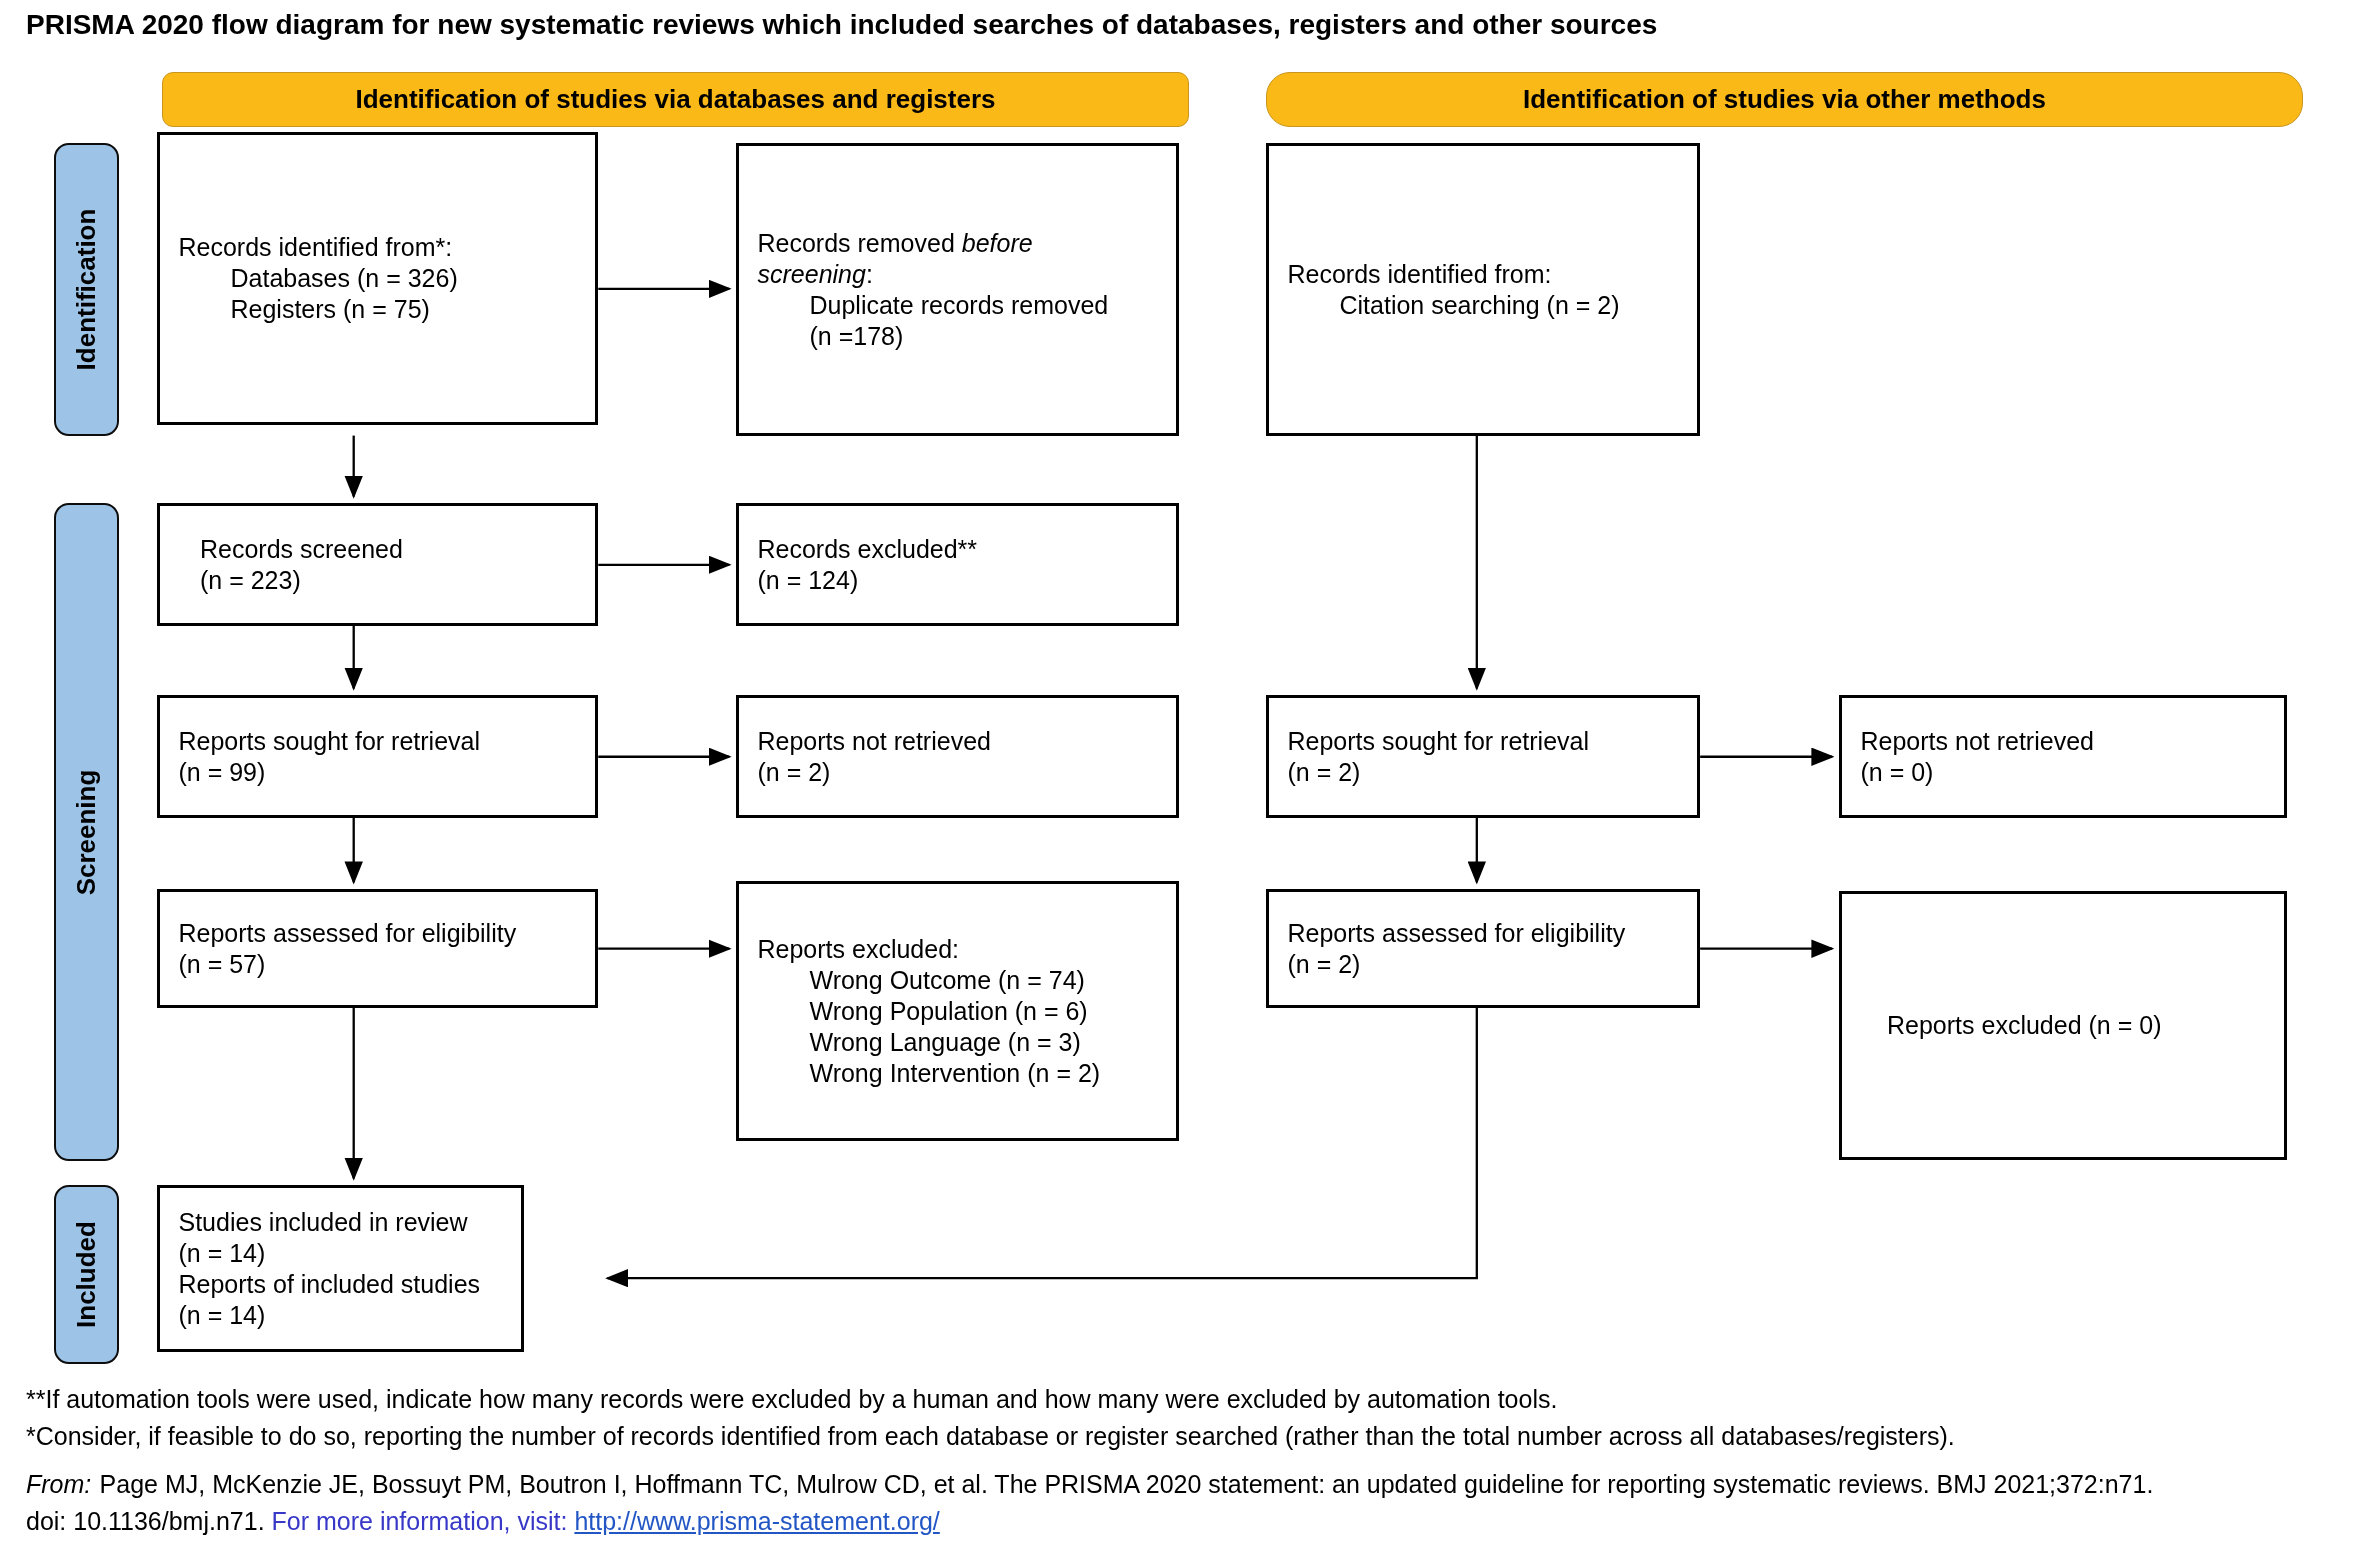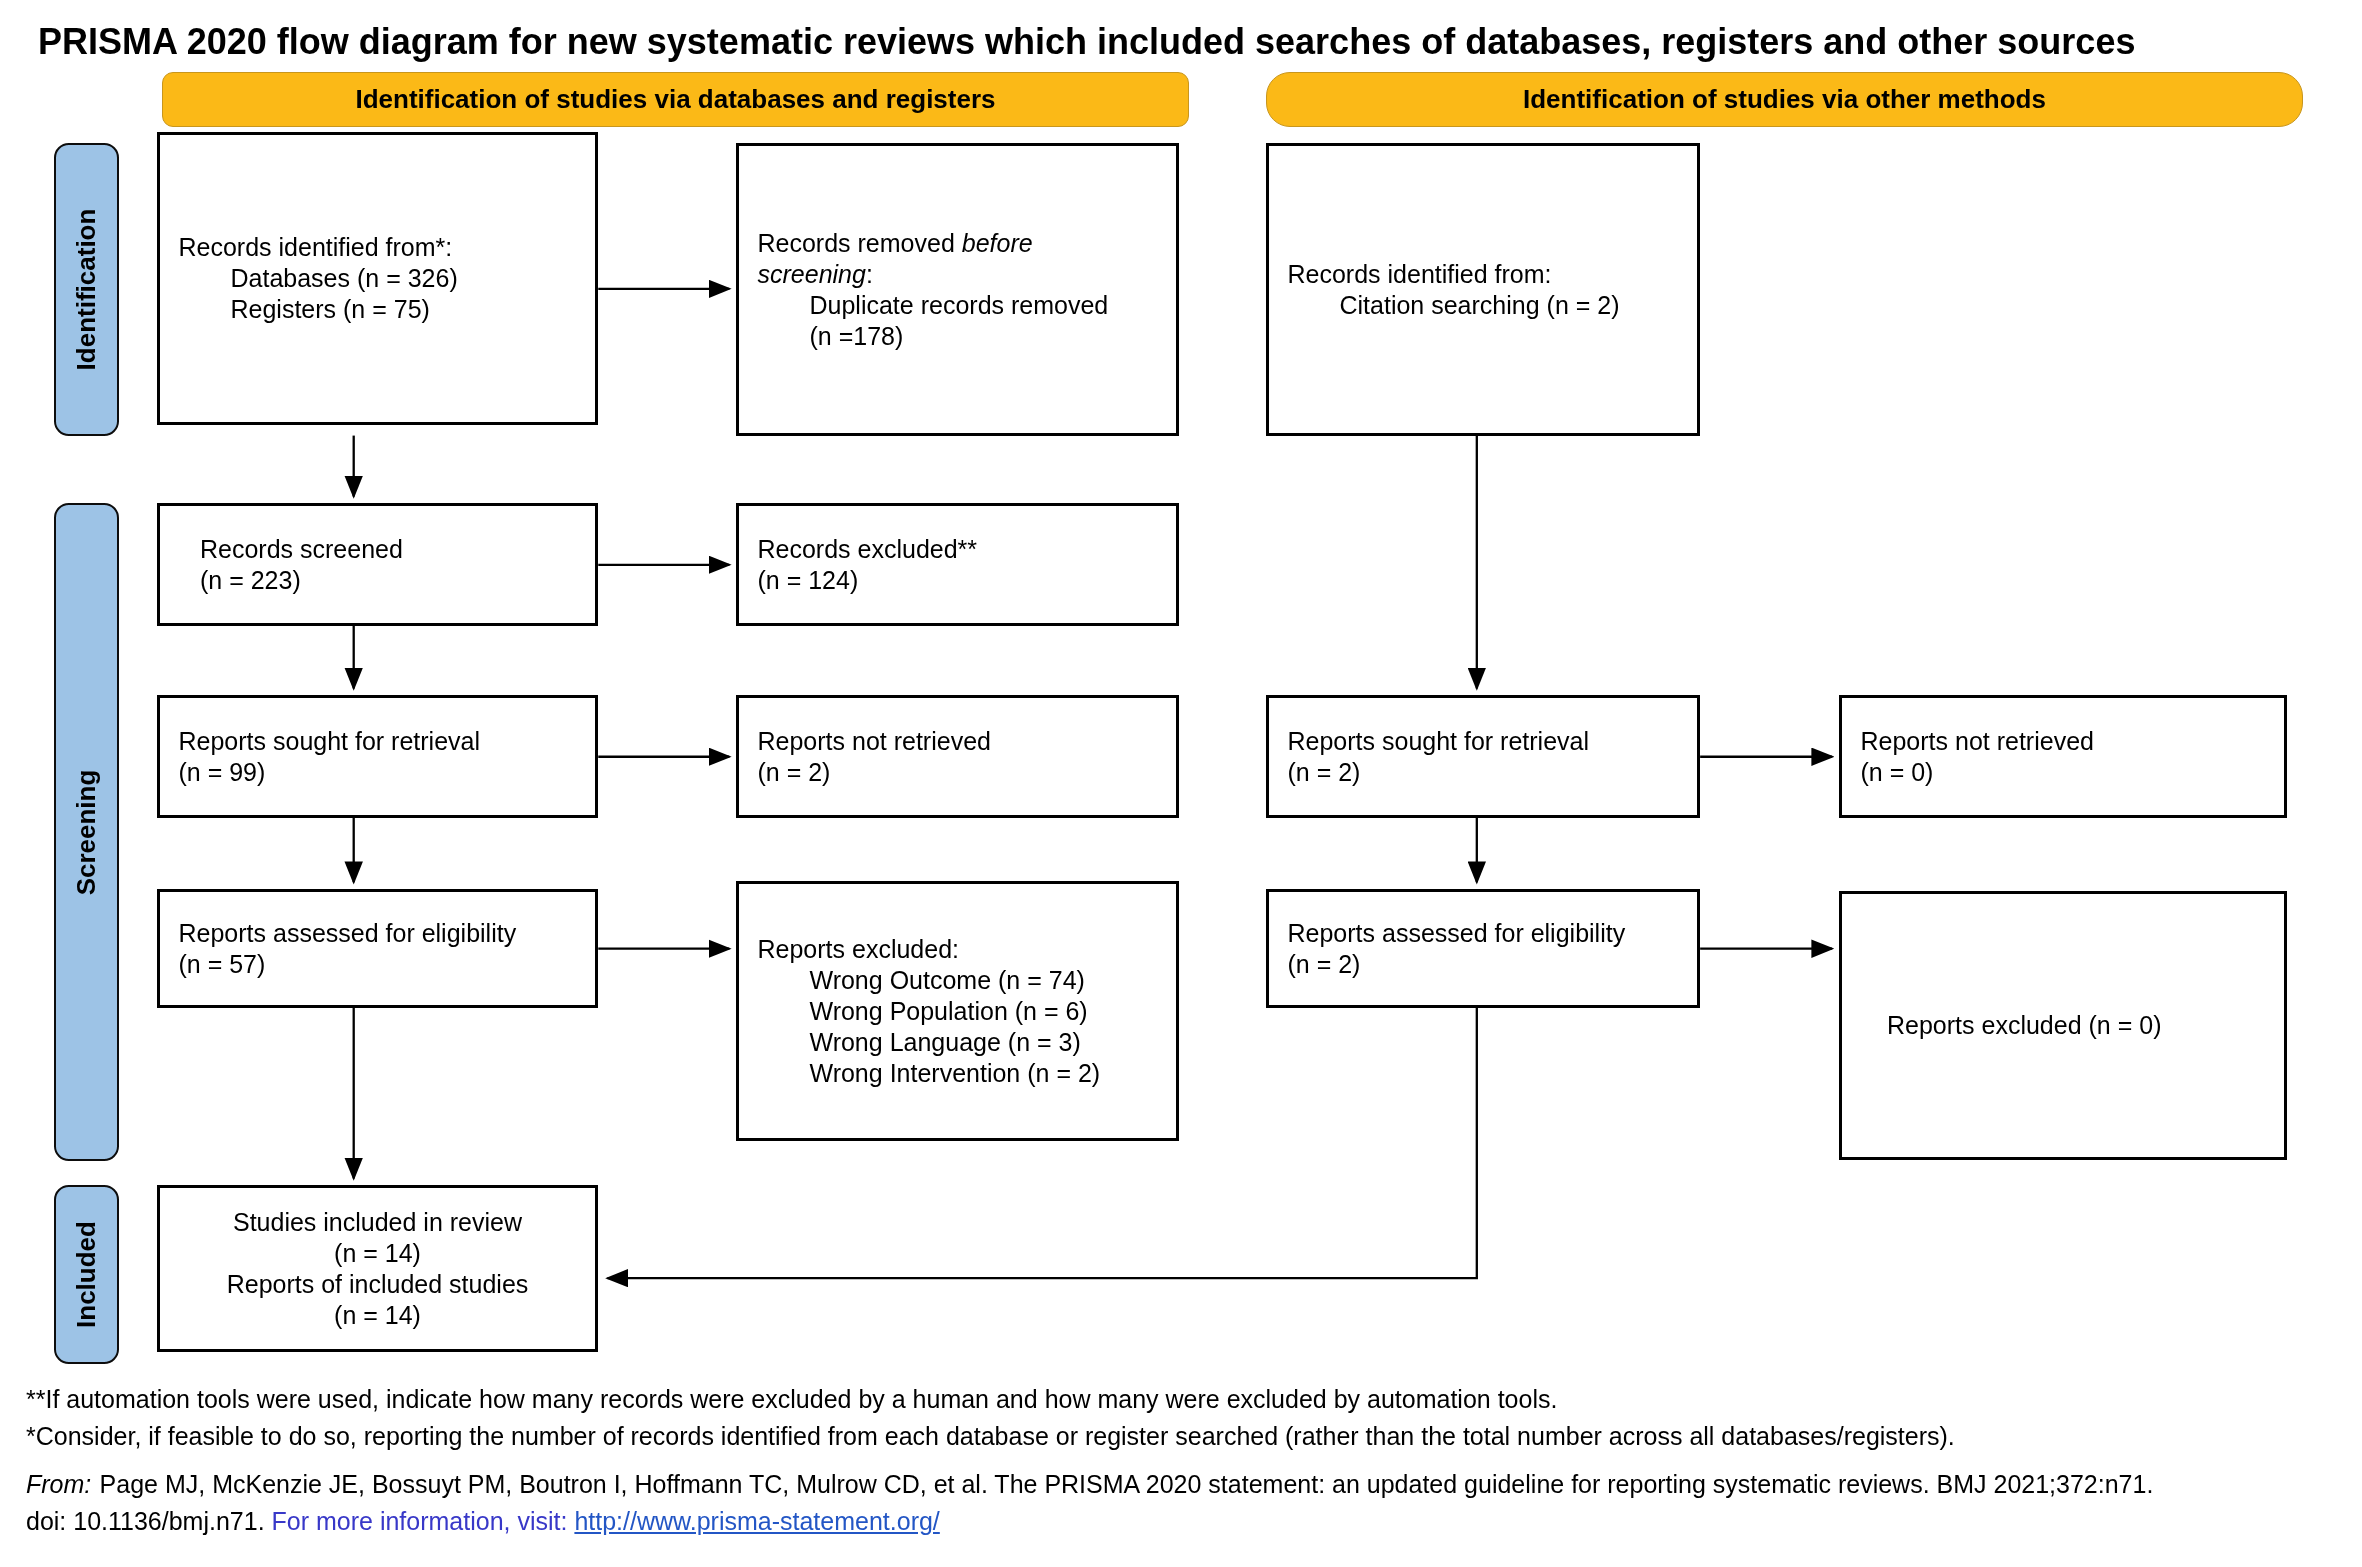--- a/index.html
+++ b/index.html
@@ -1,22 +1,22 @@
 <!DOCTYPE html>
 <html style="--banner_fill: #FBB917; --banner_border: #C8961E; --sidebar_fill: #9DC3E6; --visit_color: #3838C8; --link_color: #2356C5;font-size:14.8px"><head>
 <meta charset="utf-8">
 <style>
   html,body{margin:0;padding:0;background:#ffffff;}
   .canvas{
     position:relative;width:2363px;height:1567px;background:#ffffff;overflow:hidden;
     font-family:"Liberation Sans","DejaVu Sans",sans-serif;color:#000;
   }
   .title{
-    position:absolute;left:26px;top:9.2px;margin:12px;
-    font-size:36px;font-weight:bold;letter-spacing:0;
+    position:absolute;left:26px;top:9.2px;margin:0;
+    font-size:28px;font-weight:bold;letter-spacing:0;
   }
   .banner{
     position:absolute;height:55px;box-sizing:border-box;
     background:var(--banner_fill,#FBB917);
     border:1.8px solid var(--banner_border,#C8961E);
     border-radius:11px;
     display:flex;align-items:center;justify-content:center;
     font-size:26px;font-weight:bold;
   }
   .side{
@@ -106,21 +106,21 @@
   <div class="fbox" style="left:157px;top:695px;width:441px;height:123px;">
     <div>Reports sought for retrieval</div>
     <div>(n = 99)</div>
   </div>
 
   <div class="fbox" style="left:157px;top:889px;width:441px;height:119px;">
     <div>Reports assessed for eligibility</div>
     <div>(n = 57)</div>
   </div>
 
-  <div class="fbox" style="left:157px;top:1185px;width:441px;height:167px;align-items:center;">
+  <div class="fbox" style="left:157px;top:1185px;width:367px;height:167px;">
     <div>Studies included in review</div>
     <div>(n = 14)</div>
     <div>Reports of included studies</div>
     <div>(n = 14)</div>
   </div>
 
   <div class="fbox" style="left:736px;top:143px;width:443px;height:293px;">
     <div><span>Records removed </span><span class="it">before</span></div>
     <div><span class="it">screening</span><span>:</span></div>
     <div class="ind">Duplicate records removed</div>

